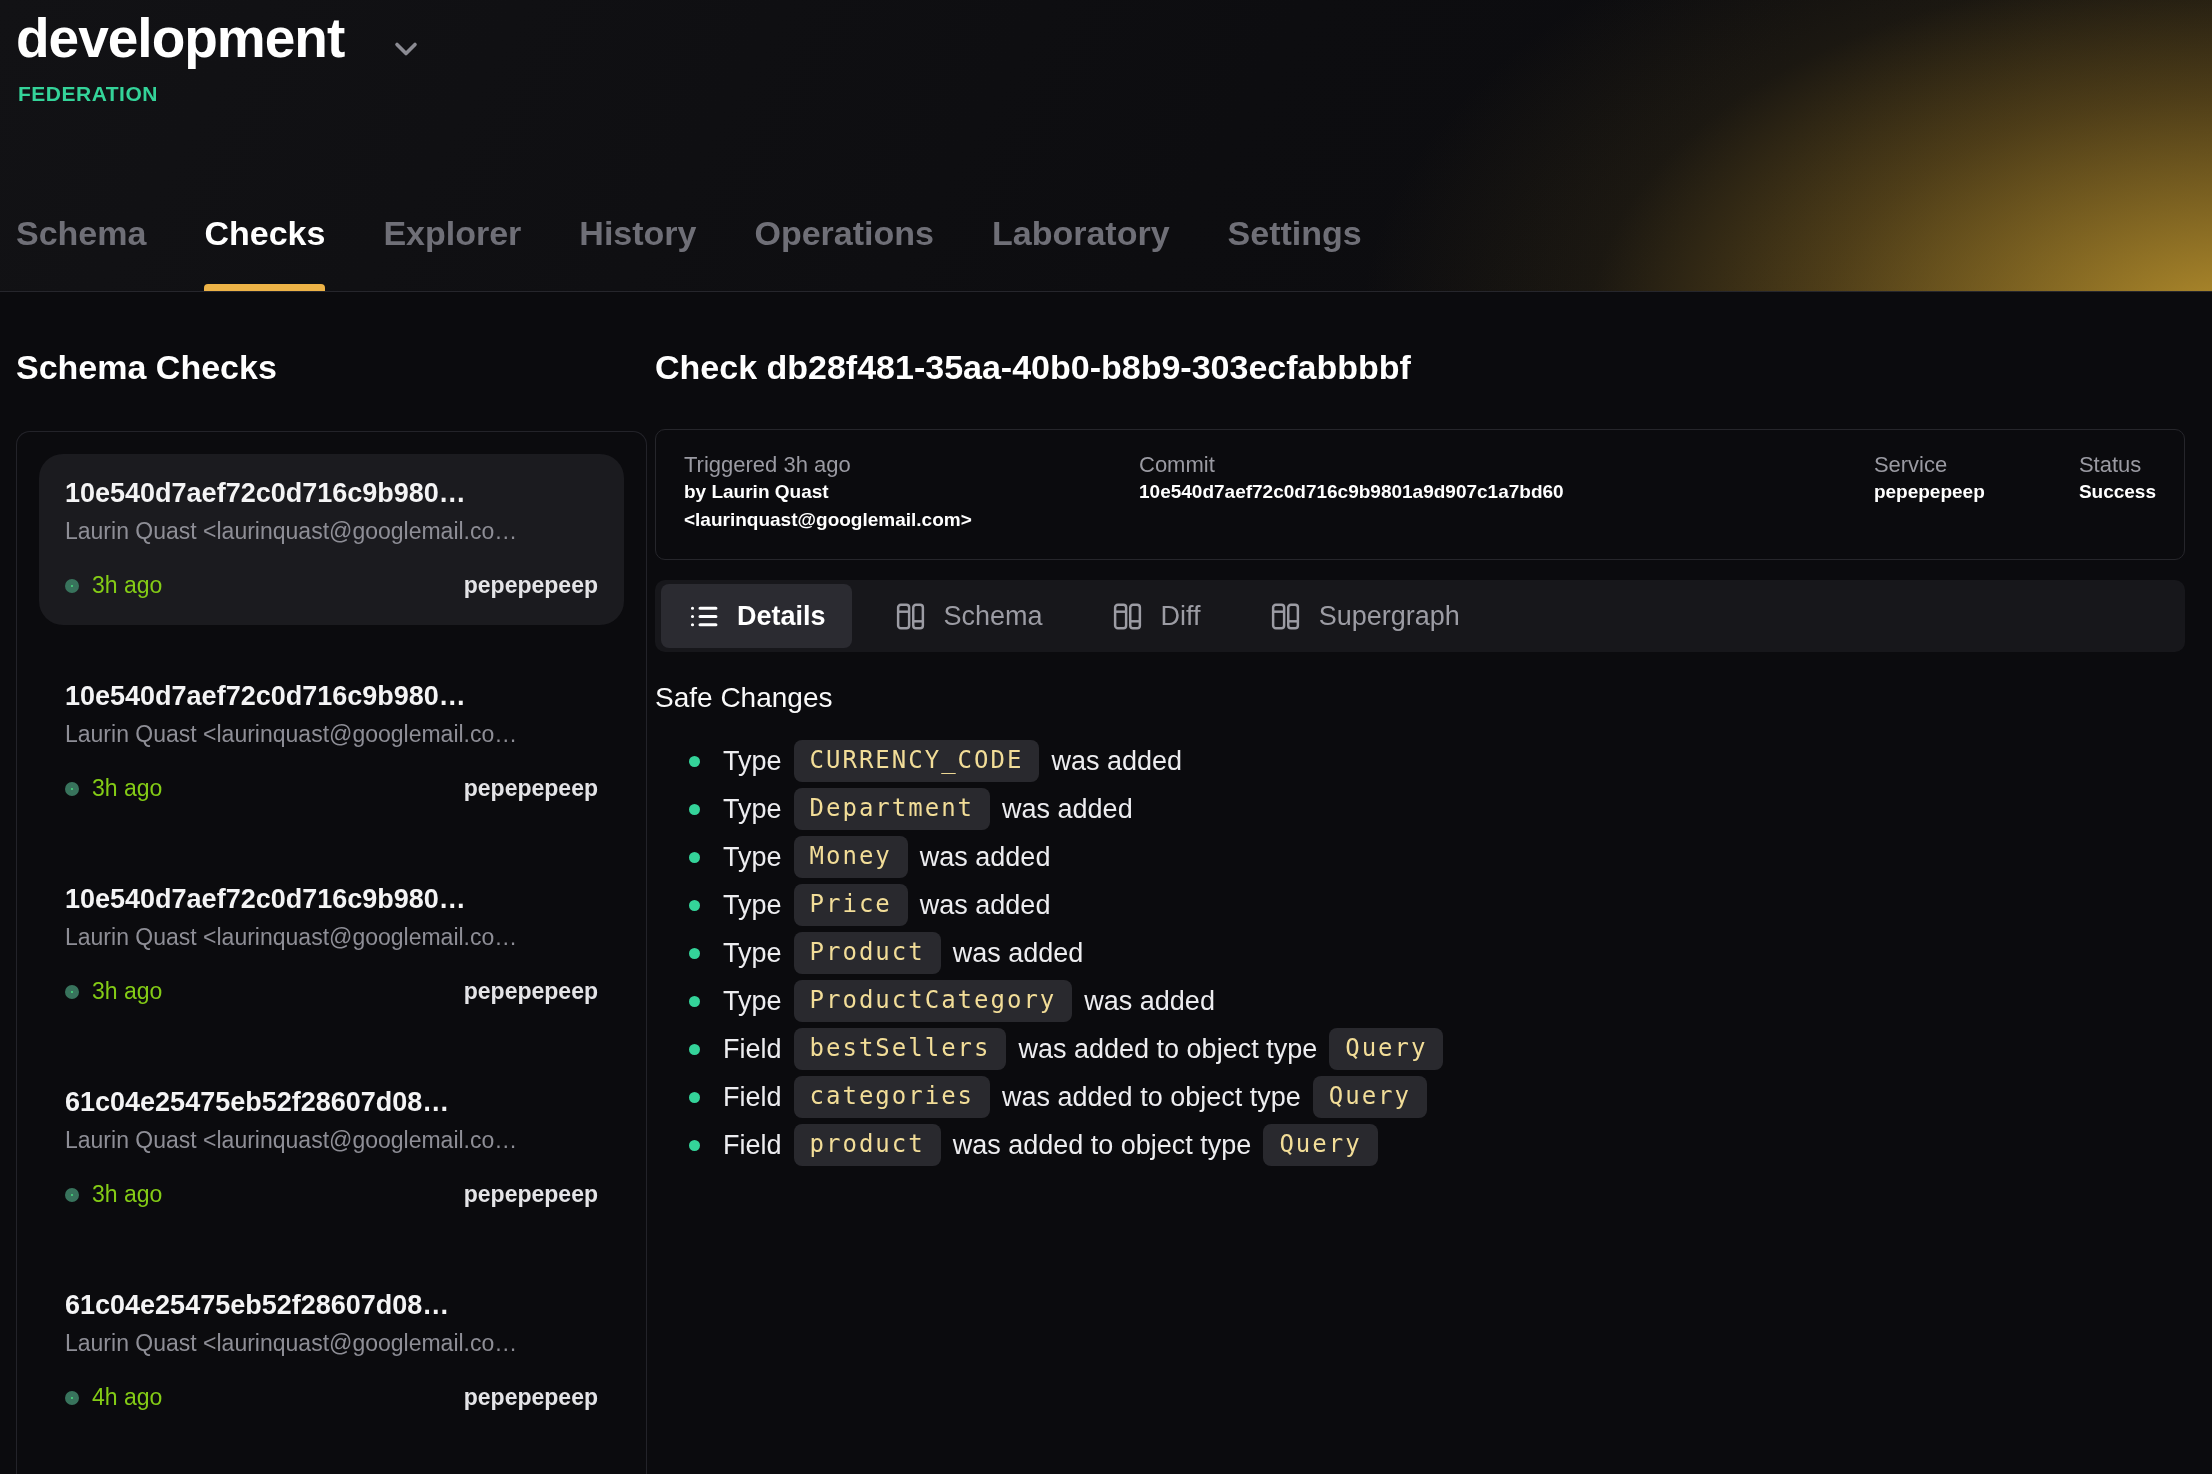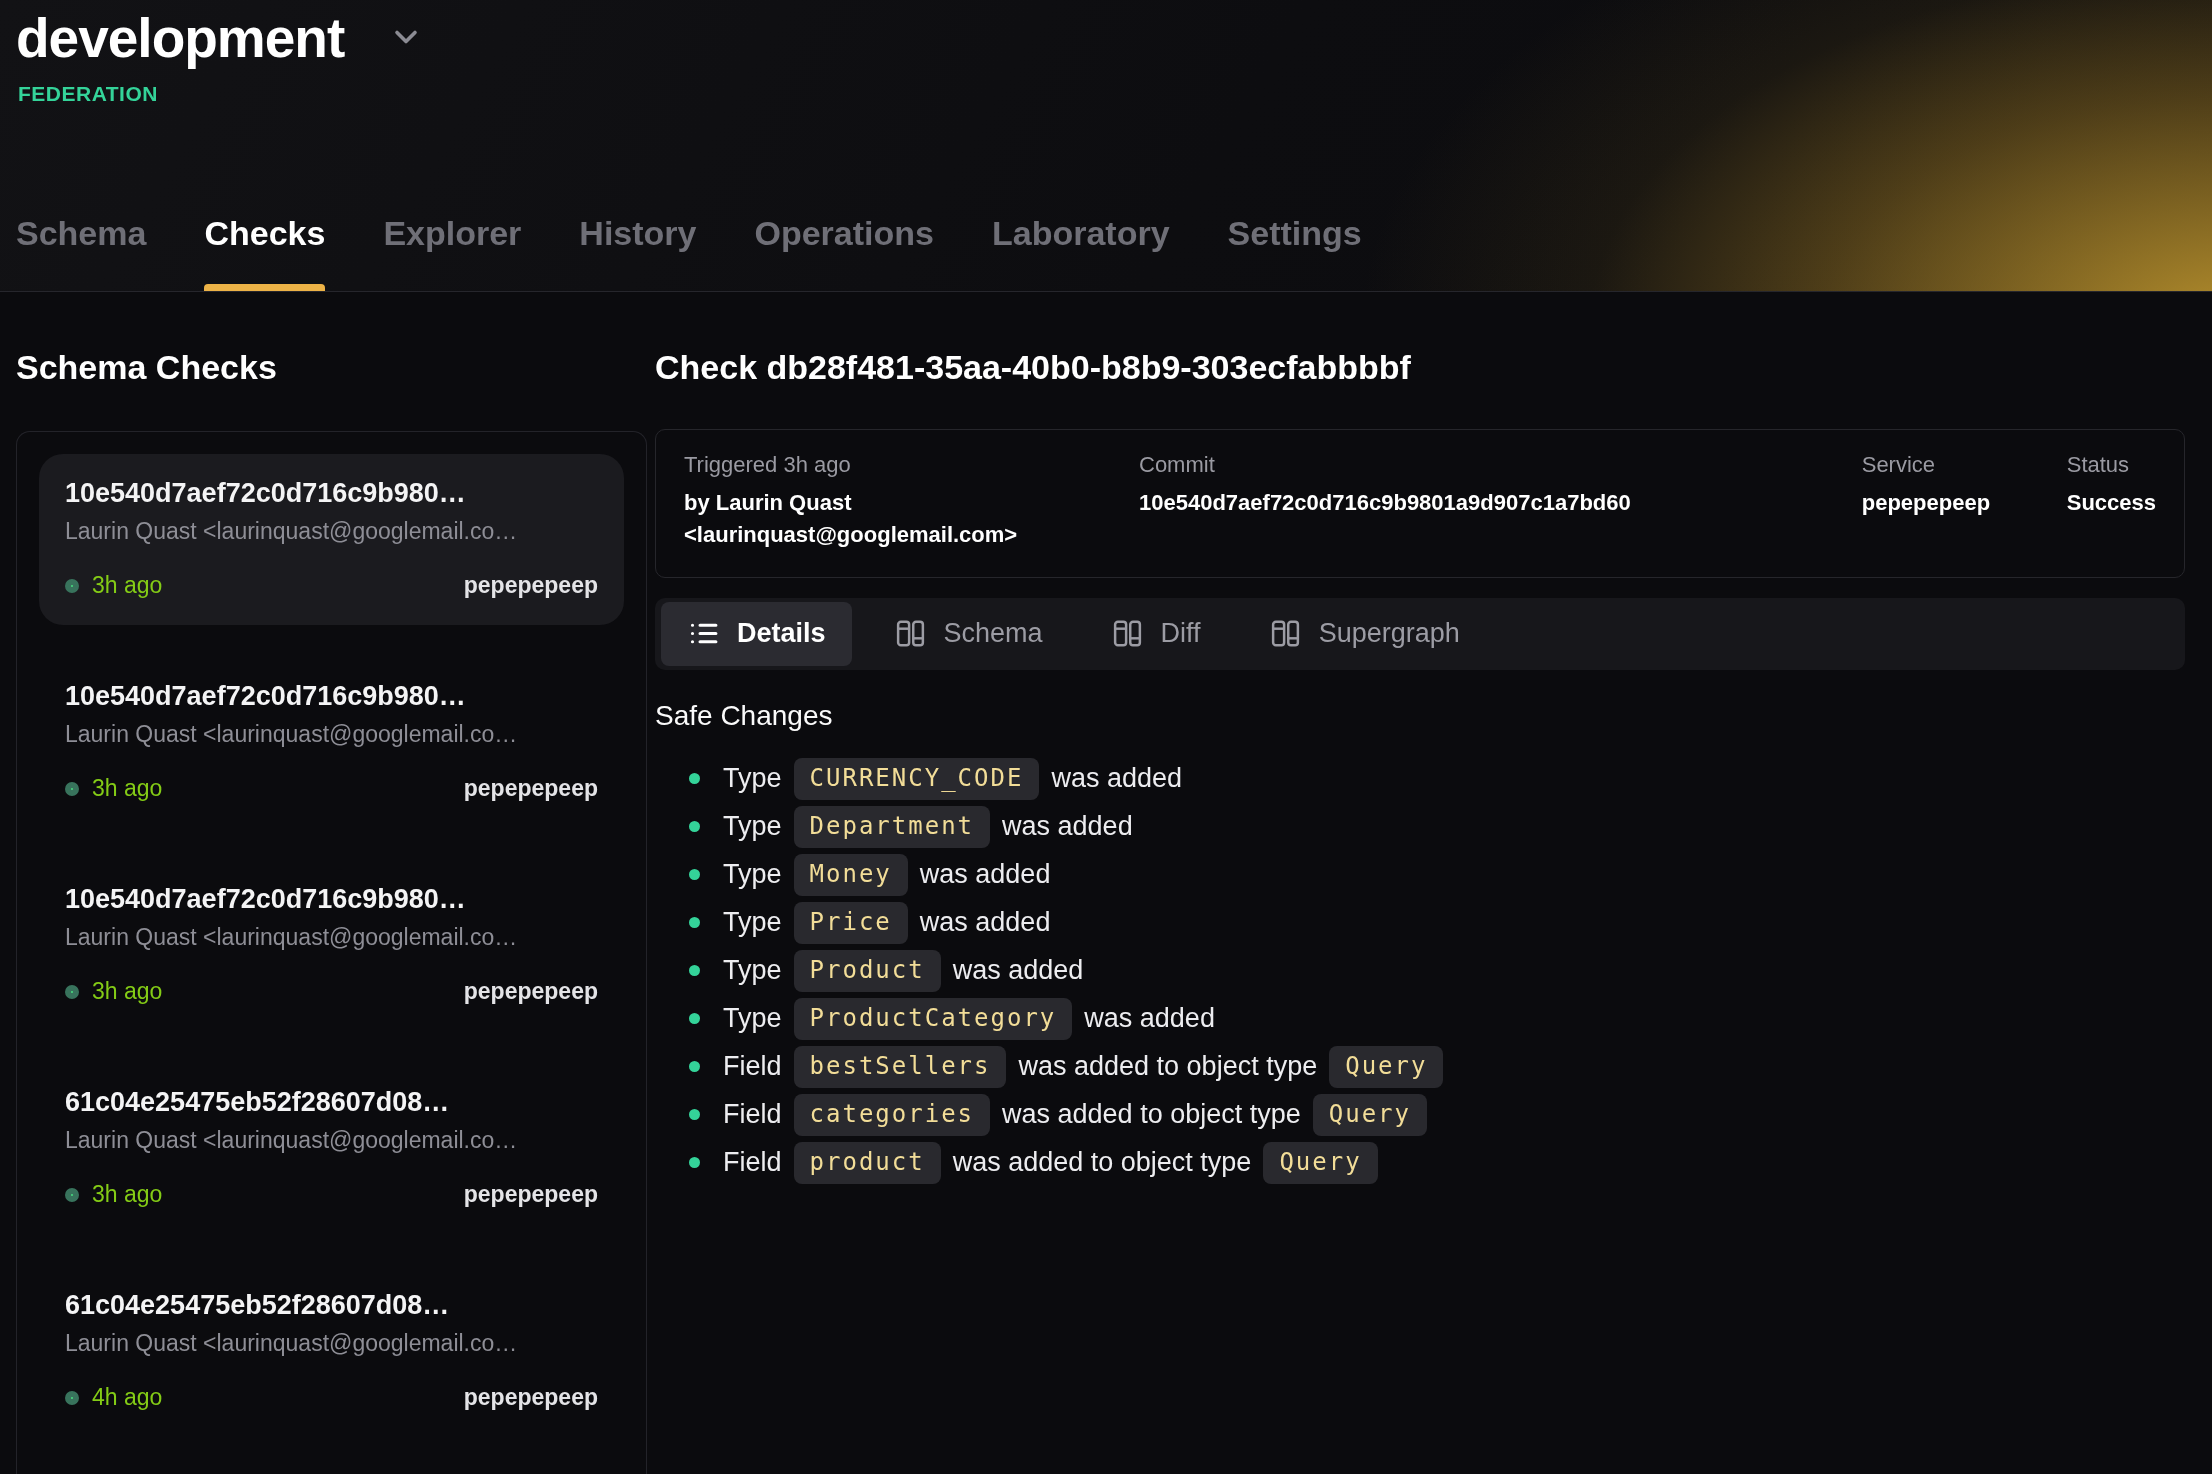--- a/index.html
+++ b/index.html
@@ -20,21 +20,21 @@
     border-bottom: 1px solid #26262c;
     background:
       radial-gradient(1150px 640px at 101% 112%,
         rgba(224,176,52,0.80) 0%,
         rgba(186,142,40,0.38) 36%,
         rgba(120,94,30,0.14) 56%,
         rgba(0,0,0,0) 76%),
       linear-gradient(120deg, #121215 0%, #0d0d10 55%, #0b0b0e 100%);
   }
   .hero-inner { padding: 6px 0 0 16px; }
-  .title-row { display: flex; align-items: center; gap: 44px; }
+  .title-row { display: flex; align-items: flex-end; gap: 44px; }
   .project-title {
     margin: 0; font-size: 55px; font-weight: 800;
     letter-spacing: -1px; color: #ffffff;
   }
   .chevron-btn {
     background: none; border: none; padding: 0; cursor: pointer;
     color: #8b8b93; display: flex; align-items: center;
   }
   .chevron-btn svg { width: 36px; height: 36px; }
   .federation {
@@ -97,21 +97,21 @@
     margin-top: 42px;
     border: 1px solid #26262b; border-radius: 10px;
     padding: 22px 28px 26px 28px;
     display: flex; align-items: flex-start;
   }
   .meta-col-1 { flex: 0 0 455px; }
   .meta-col-2 { flex: 1 1 auto; min-width: 0; }
   .meta-col-3 { flex: 0 0 205px; }
   .meta-col-4 { flex: none; }
   .meta-label { font-size: 22px; color: #9a9aa2; }
-  .meta-value { margin-top: 9px; font-size: 22px; font-weight: 700; color: #ffffff; line-height: 1.45; }
+  .meta-value { font-size: 19px; font-weight: 700; color: #ffffff; line-height: 1.45; }
   .meta-col-1 .meta-value { max-width: 430px; }
   .meta-col-2 .meta-value { white-space: nowrap; overflow: hidden; }
 
   .detail-tabs {
     margin-top: 20px;
     height: 72px;
     background: #17171b; border-radius: 10px;
     padding: 4px 6px;
     display: flex; align-items: center; gap: 16px;
   }

